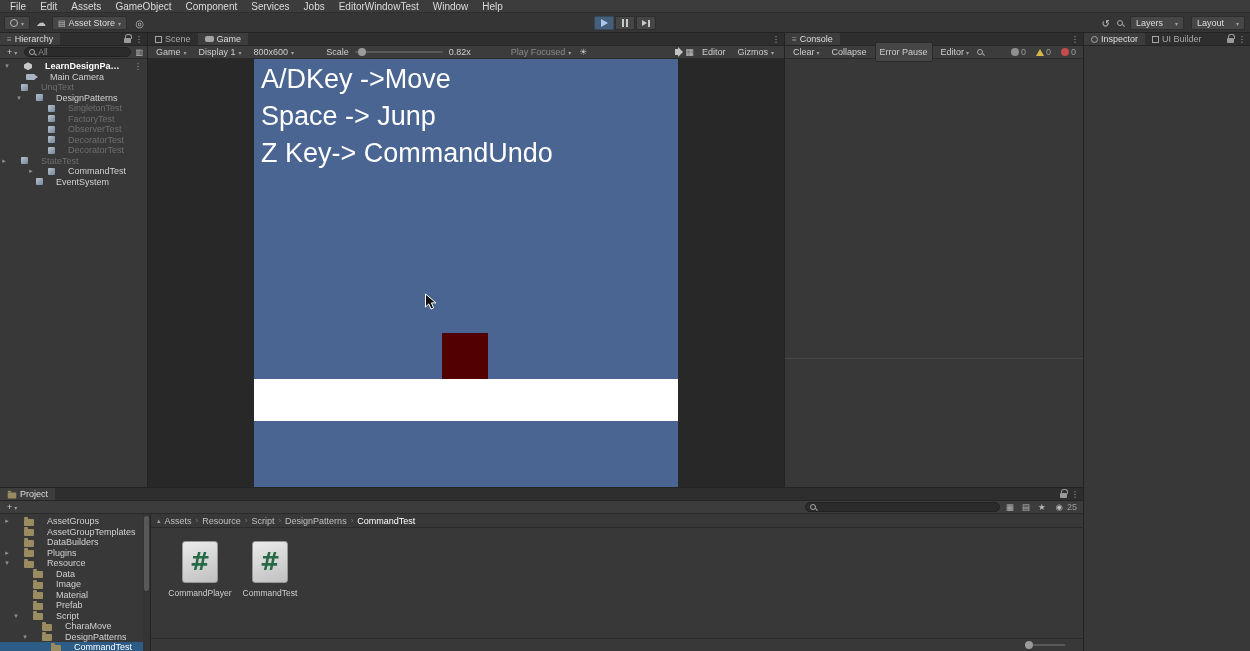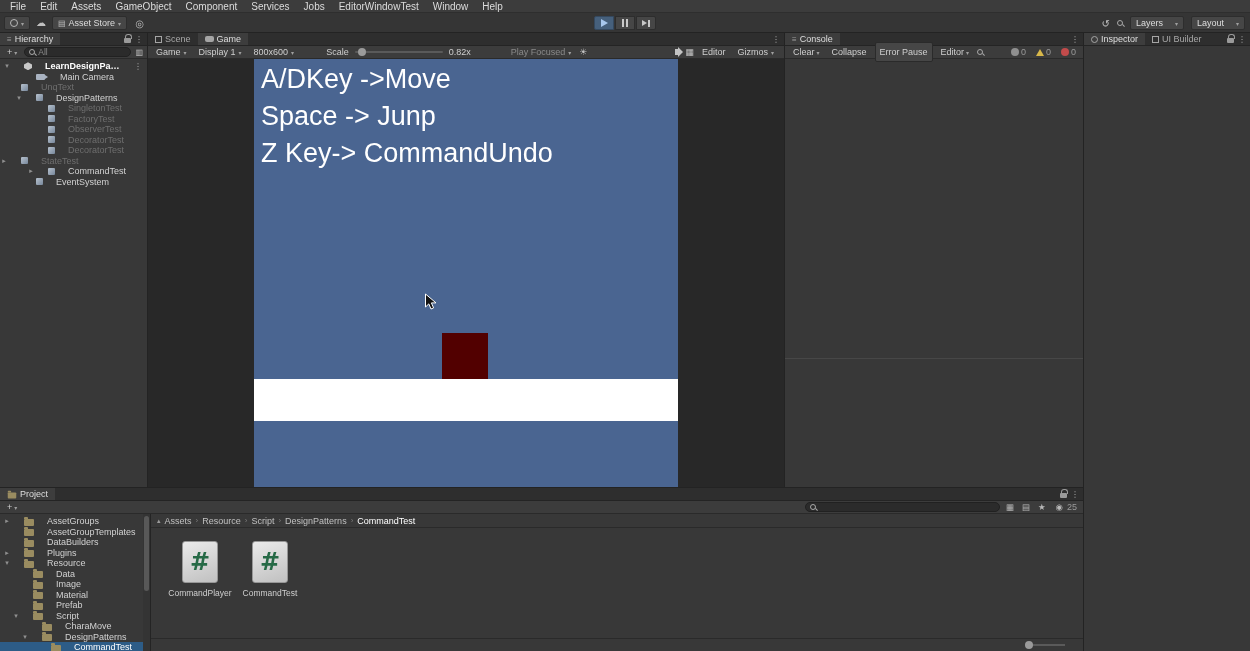--- a/index.html
+++ b/index.html
@@ -206,21 +206,21 @@
       </div>
       <span class="icon-grid-glyph">▥</span>
     </div>
     <div class="tree">
         <div class="tree-row bold" style="padding-left: 3px;">
           <span class="arrow">▾</span>
           <span class="ico ico-unity"></span>
           <span class="lbl">LearnDesignPatterns</span>
           <span class="rowkebab">⋮</span>
         </div>
-        <div class="tree-row" style="padding-left: 15px;">
+        <div class="tree-row" style="padding-left: 5px;">
           <span class="arrow"></span>
           <span class="ico ico-camera"></span>
           <span class="lbl">Main Camera</span>
         </div>
         <div class="tree-row dim" style="">
           <span class="arrow"></span>
           <span class="ico ico-cube"></span>
           <span class="lbl">UnqText</span>
         </div>
         <div class="tree-row" style="padding-left: 15px;">

